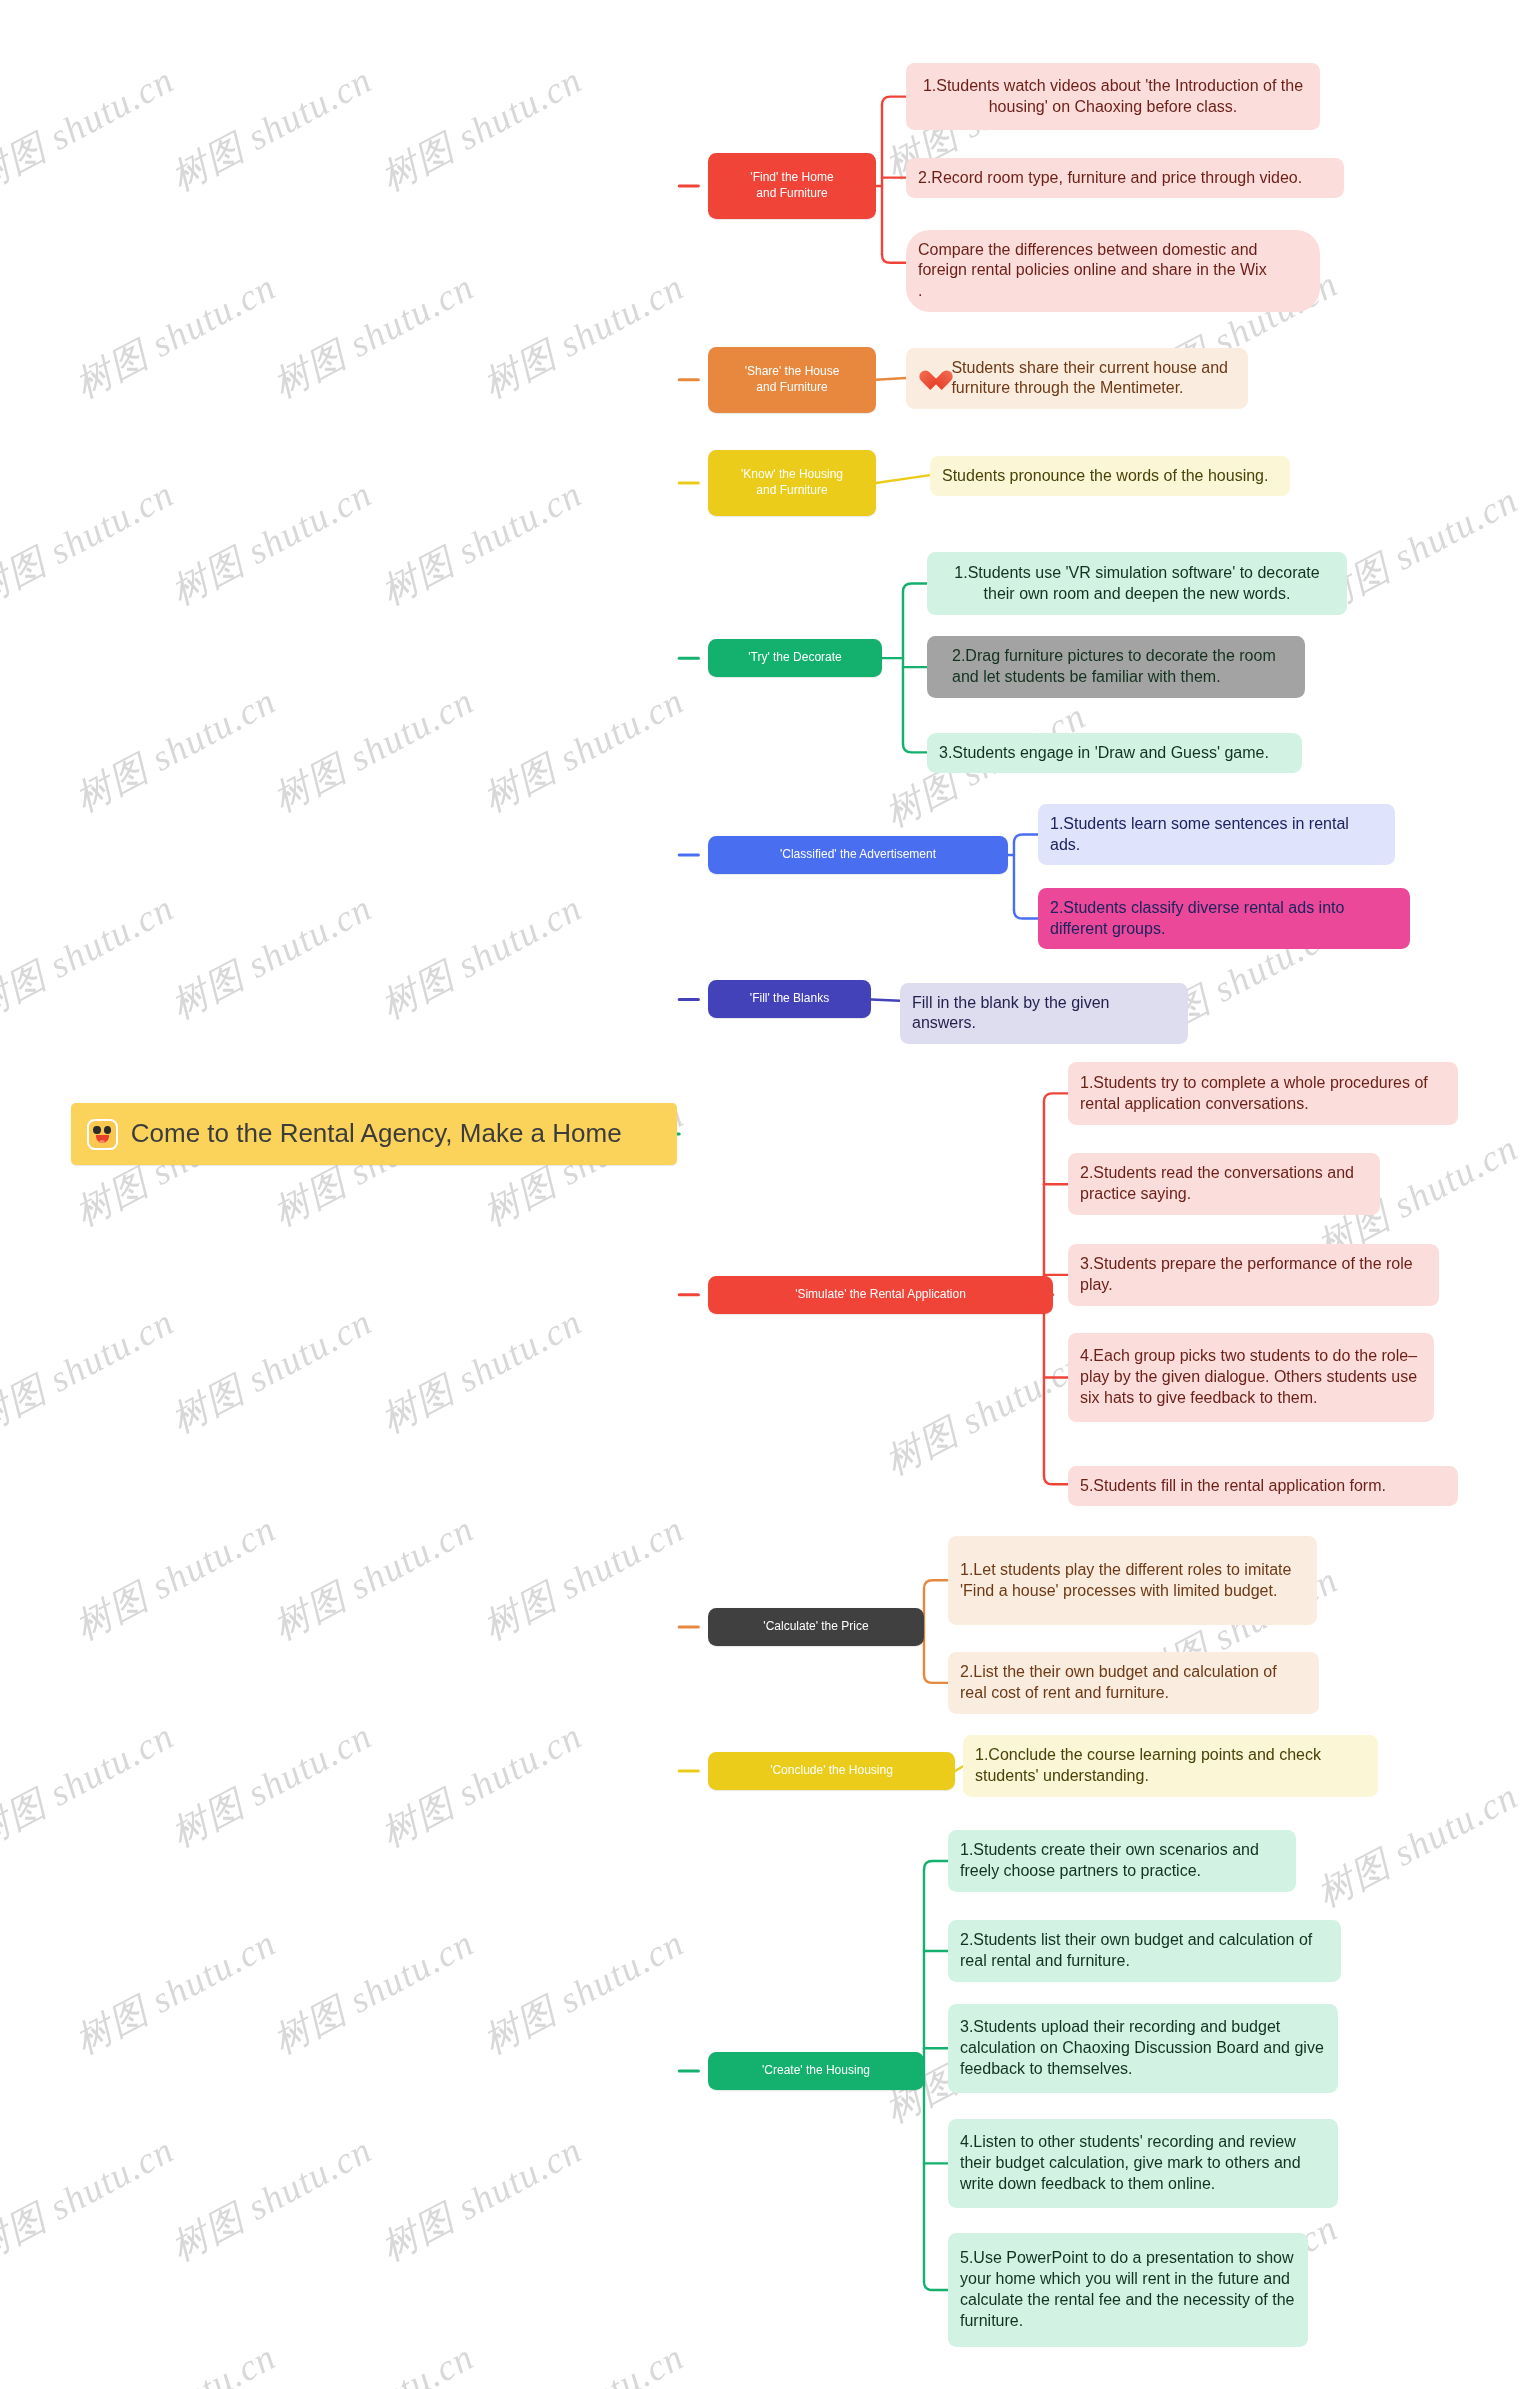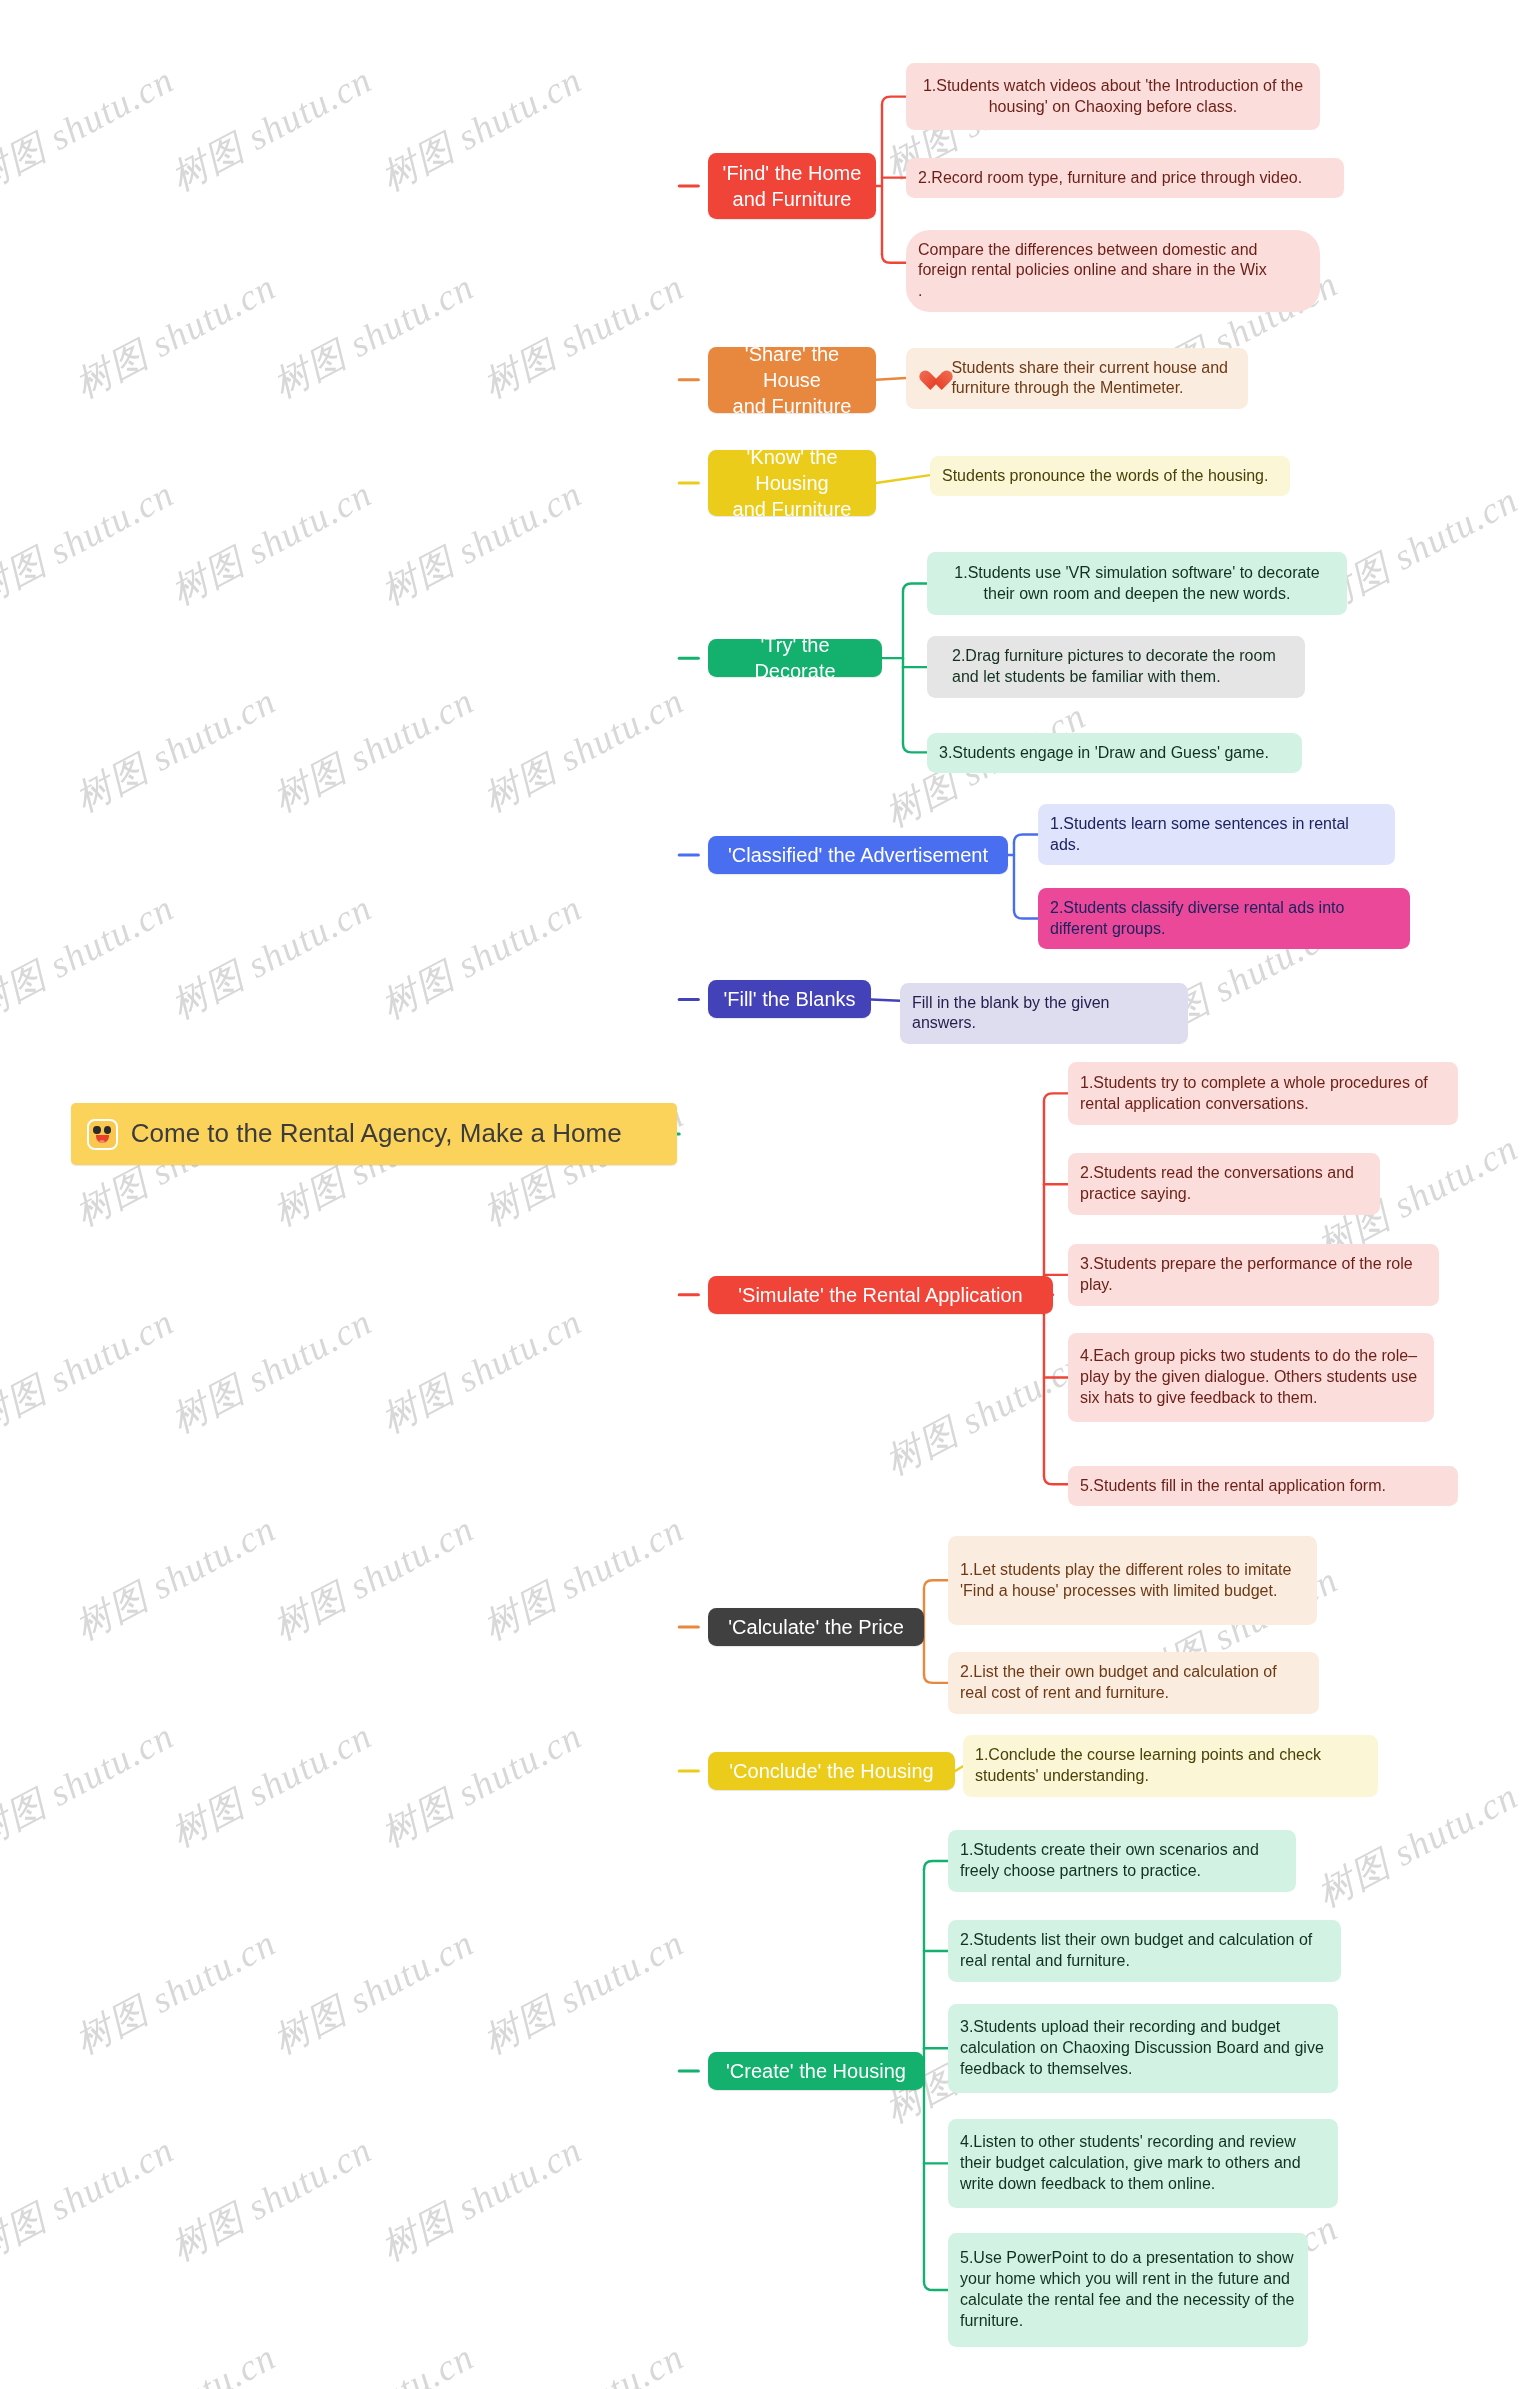--- a/index.html
+++ b/index.html
@@ -107,21 +107,21 @@
   }
 
   
   .branch {
     padding: 0 10.8px;
     justify-content: center;
     text-align: center;
     color: #ffffff;
     box-shadow: 0 0.6px 1.2px rgba(0,0,0,0.10);
   }
-  .branch .blabel { width: 100%; font-size: 20px; }
+  .branch .blabel { width: 100%; font-size: 12px; }
 
   
   .leaf {
     padding: 9.6px 12px;
     border-radius: 8.4px;
     align-items: center;
   }
   .leaf .ltext { font-size: 16px; display: block; width: 100%; }
   .heart-icon {
     flex: 0 0 25px;
@@ -304,21 +304,21 @@
       </div>
       <div class="node leaf" style="left: 930px; top: 456px; width: 360px; min-height: 38px; background: rgb(251, 246, 213); color: rgb(74, 66, 9);">
         <span class="ltext" style="text-align: left;">Students pronounce the words of the housing.</span>
       </div>
       <div class="node branch" style="left: 708px; top: 639px; width: 174px; height: 38px; background: rgb(19, 176, 110);">
         <span class="blabel">'Try' the Decorate</span>
       </div>
       <div class="node leaf" style="left: 927px; top: 552px; width: 420px; min-height: 63px; background: rgb(210, 242, 227); color: rgb(18, 50, 31);">
         <span class="ltext" style="text-align: center;">1.Students use 'VR simulation software' to decorate their own room and deepen the new words.</span>
       </div>
-      <div class="node leaf" style="left: 927px; top: 636px; width: 378px; min-height: 62px; background: #e5e5e5; color: rgb(18, 50, 31); padding-left: 25px;">
+      <div class="node leaf" style="left: 927px; top: 636px; width: 378px; min-height: 62px; background: #a3a3a3; color: rgb(18, 50, 31); padding-left: 25px;">
         <span class="ltext" style="text-align: left;">2.Drag furniture pictures to decorate the room and let students be familiar with them.</span>
       </div>
       <div class="node leaf" style="left: 927px; top: 733px; width: 375px; min-height: 38px; background: rgb(210, 242, 227); color: rgb(18, 50, 31); border-radius: 9px;">
         <span class="ltext" style="text-align: left;">3.Students engage in 'Draw and Guess' game.</span>
       </div>
       <div class="node branch" style="left: 708px; top: 836px; width: 300px; height: 38px; background: rgb(74, 110, 240);">
         <span class="blabel">'Classified' the Advertisement</span>
       </div>
       <div class="node leaf" style="left: 1038px; top: 804px; width: 357px; min-height: 61px; background: rgb(223, 227, 251); color: rgb(27, 35, 96);">
         <span class="ltext" style="text-align: left;">1.Students learn some sentences in rental ads.</span>

